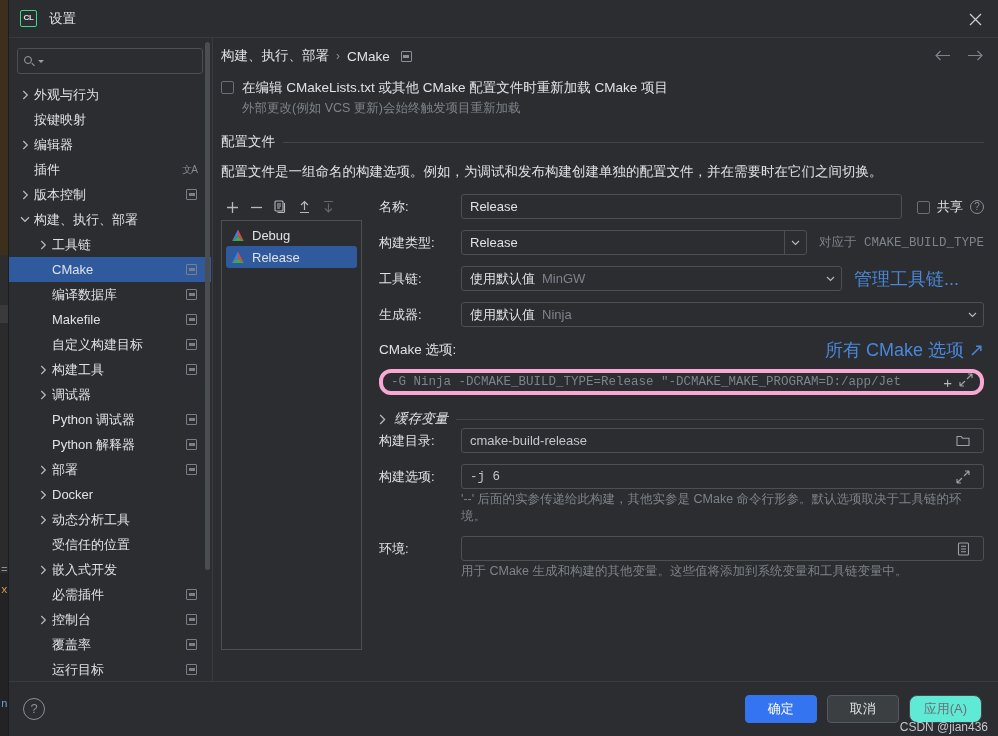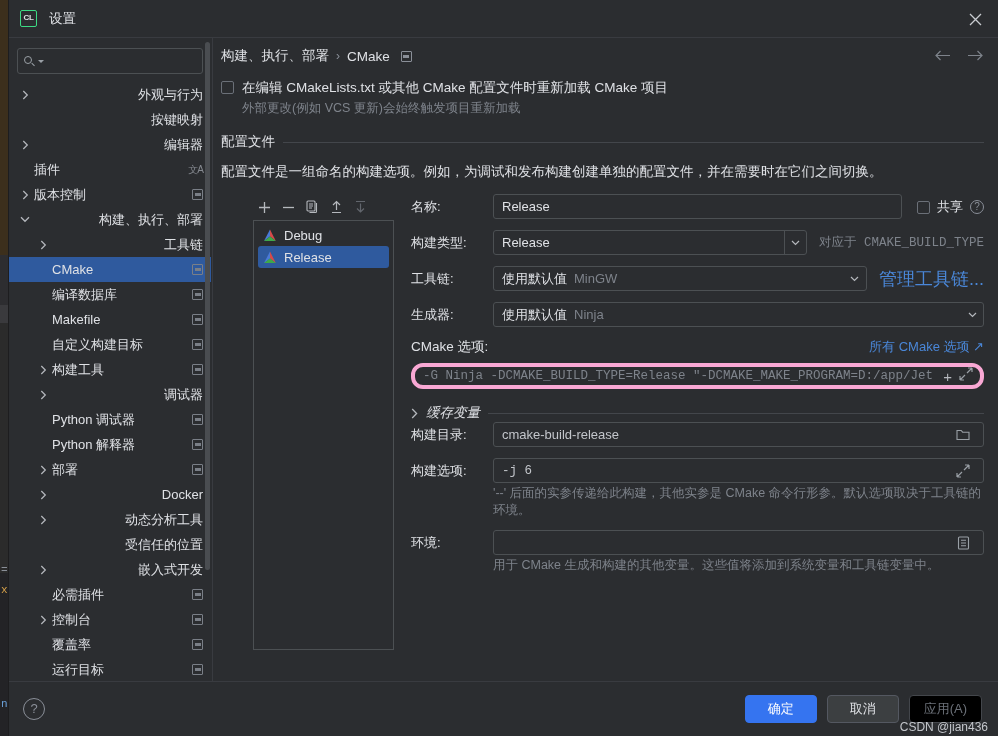--- a/index.html
+++ b/index.html
@@ -96,21 +96,21 @@
     color: #dfe1e5; font-size: 12px; margin-left: 3px;
     font-family: "Liberation Sans", sans-serif;
   }
   #tree {
     flex: 1 1 auto; overflow: hidden; position: relative;
     padding-top: 2px;
   }
   .tree-row {
     height: 25px; display: flex; align-items: center;
     font-size: 13px; color: #dfe1e5; position: relative;
-    cursor: default; padding-right: 8px; justify-content: space-between;
+    cursor: default; padding-right: 14px;
   }
   .tree-row.selected { background: #2f5a9e; }
   .tree-row .arrow {
     width: 12px; flex: 0 0 12px; margin-right: 3px;
     display: flex; align-items: center; justify-content: center;
   }
   .tree-row .arrow svg { stroke: #b5b8bd; }
   .tree-row .label { white-space: nowrap; overflow: hidden; }
   .tree-row .badge {
     margin-left: auto; width: 11px; height: 11px; flex: 0 0 11px;
@@ -175,21 +175,21 @@
 
   .section-head {
     display: flex; align-items: center; margin-top: 16px; gap: 8px;
   }
   .section-head .t { font-size: 13.5px; color: #dfe1e5; white-space: nowrap; }
   .section-head .line { flex: 1; height: 1px; background: #43464b; }
   .section-desc { margin-top: 12px; font-size: 13.5px; color: #dfe1e5; }
 
   
   #profiles { display: flex; margin-top: 13px; }
-  #prof-left { width: 141px; flex: 0 0 141px; margin-left: 32px; }
+  #prof-left { width: 141px; flex: 0 0 141px; }
   #prof-toolbar { height: 26px; display: flex; align-items: center; gap: 2px; }
   .tb-btn {
     width: 22px; height: 22px; display: flex; align-items: center;
     justify-content: center; cursor: pointer;
   }
   .tb-btn svg { stroke: #b5b8bd; }
   .tb-btn.disabled svg { stroke: #62666d; }
   #prof-list {
     height: 430px; border: 1px solid #4c5053; background: #2b2d30;
     padding: 3px 2px;
@@ -238,21 +238,21 @@
   .share-box { display: flex; align-items: center; margin-left: 15px; flex: 0 0 auto; }
   .share-box .txt { font-size: 13px; color: #dfe1e5; margin-left: 7px; }
   .help-ico {
     width: 14px; height: 14px; border: 1.2px solid #8a8f98;
     border-radius: 50%; margin-left: 7px; font-size: 10px;
     color: #8a8f98; text-align: center; line-height: 12px; cursor: pointer;
   }
 
   .opt-head { display: flex; align-items: center; margin-top: 4px; margin-bottom: 7px; }
   .opt-head .t { font-size: 13.5px; color: #dfe1e5; }
-  .opt-head .lnk { margin-left: auto; font-size: 13px; color: #4a87d8; cursor: pointer; }
+  .opt-head .lnk { margin-left: auto; font-size: 18px; color: #4a87d8; cursor: pointer; }
   .mono-field {
     height: 26px; background: #2b2d30; border: 4px solid #f9a8d4;
     border-radius: 12px; display: flex; align-items: center;
     padding: 0 6px 0 8px; overflow: hidden;
   }
   .mono-field .val {
     font-family: "Liberation Mono", "DejaVu Sans Mono", monospace;
     font-size: 12.5px; color: #7e838b; white-space: nowrap;
     overflow: hidden; flex: 1 1 auto;
   }
@@ -289,21 +289,21 @@
     text-align: center; line-height: 20px; cursor: pointer;
   }
   #btn-group { margin-left: auto; display: flex; gap: 10px; }
   .dlg-btn {
     min-width: 72px; height: 28px; border-radius: 4px;
     font-size: 13px; display: flex; align-items: center;
     justify-content: center; cursor: pointer; padding: 0 14px;
     border: 1px solid #545861; background: #3c3f41; color: #dfe1e5;
   }
   .dlg-btn.primary { background: #3574f0; border-color: #3574f0; color: #fff; }
-  .dlg-btn.disabled { color: #6b7078; border-color: #43464b; background: #000000; cursor: default; }
+  .dlg-btn.disabled { color: #6b7078; border-color: #43464b; background: #5eead4; cursor: default; border-radius: 8px; }
   #watermark {
     position: absolute; right: 10px; bottom: 2px;
     font-size: 12px; color: #c3c6cb;
   }
 </style>
 </head>
 <body>
 
 <div id="ide-backdrop">
   <div class="strip s1"></div>

